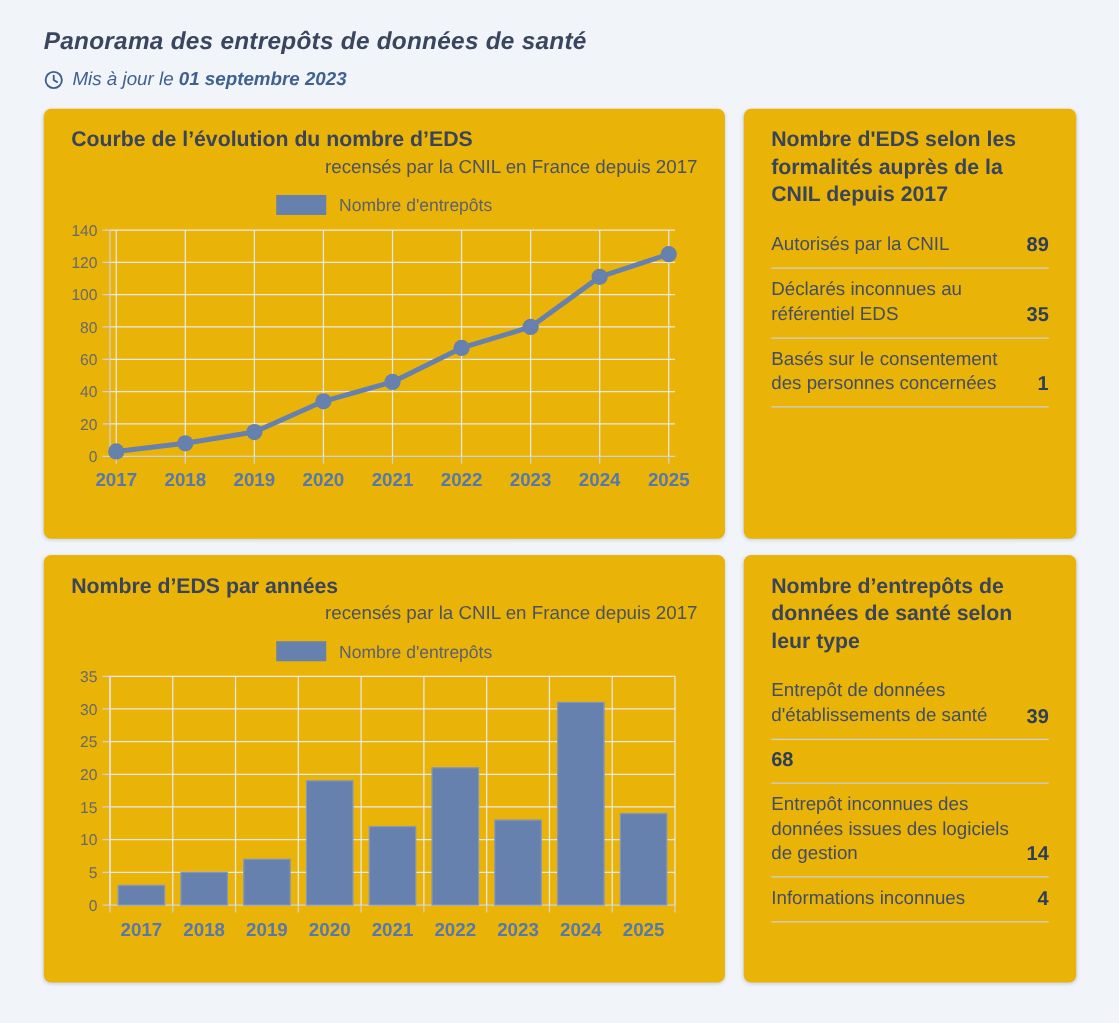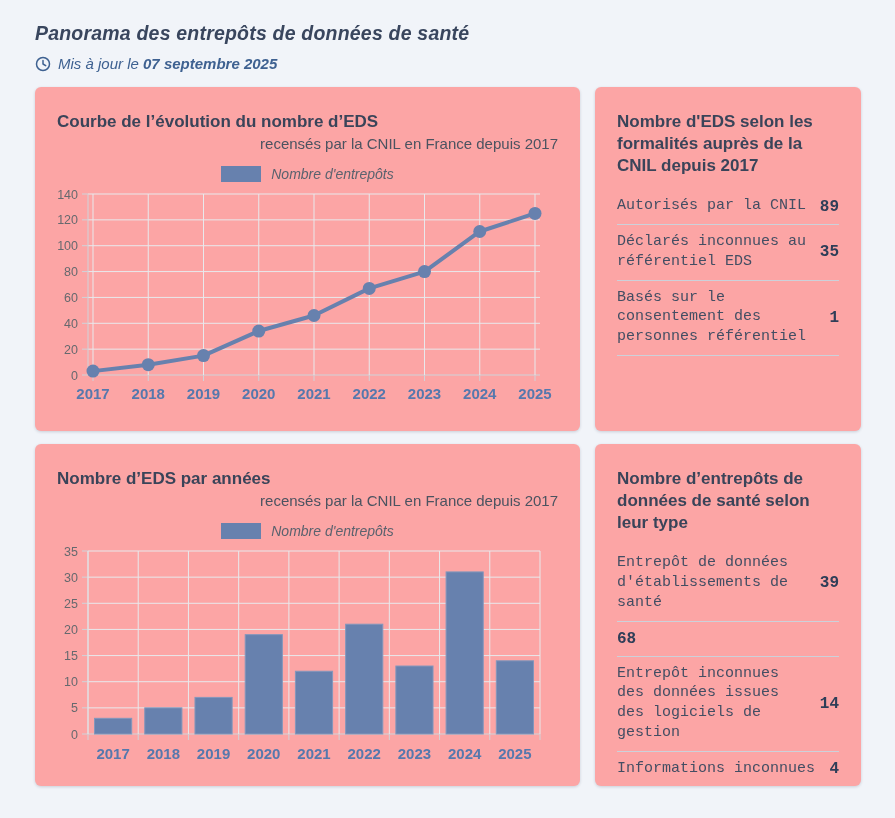--- a/index.html
+++ b/index.html
@@ -14,53 +14,53 @@
     margin:0 0 10px 0;
     font-size:19.5px;font-style:italic;font-weight:bold;
     color:#39465e;letter-spacing:.2px;
   }
   .updated{display:flex;align-items:center;gap:7px;
     color:#3e6191;font-style:italic;font-size:15px;margin-bottom:15px;}
   .updated strong{font-weight:bold;}
   .updated .clock{flex:0 0 auto;display:inline-flex;}
   .grid{display:grid;grid-template-columns:545px 266px;grid-template-rows:344px 342px;gap:13px 15px;}
   .card{
-    background:#fca5a5;border-radius:6px;
+    background:#eab308;border-radius:6px;
     box-shadow:0 1px 3px rgba(25,39,68,0.18);
-    padding:18px 22px;box-sizing:border-box;overflow:hidden;
+    padding:8px 22px;box-sizing:border-box;overflow:hidden;
   }
   .card-title{font-size:17px;font-weight:bold;color:#3a4459;line-height:1.3;margin:6px 0 2px;}
   .side-card .card-title{margin:6px 0 12px;}
   .card-subtitle{font-size:15px;color:#4b5360;margin:0 0 14px;text-align:right;}
-  .legend{display:flex;align-items:center;justify-content:center;gap:10px;margin:4px 0 6px;cursor:pointer;font-style:italic;}
+  .legend{display:flex;align-items:center;justify-content:center;gap:10px;margin:4px 0 6px;cursor:pointer;}
   .swatch{width:40px;height:16px;background:#6781ae;display:inline-block;}
   .legend-label{font-size:14px;color:#5b626e;}
   svg.chart{display:block;}
   svg.chart text{font-family:"Liberation Sans", sans-serif;}
-  .stat-row{display:flex;align-items:center;gap:12px;padding:7px 0 8px;border-bottom:1px solid #ccd1da;font-family:Liberation Mono, monospace;}
+  .stat-row{display:flex;align-items:flex-end;gap:12px;padding:7px 0 8px;border-bottom:1px solid #ccd1da;}
   .stat-label{flex:1;font-size:15px;color:#434e63;line-height:1.32;}
   .stat-value{font-size:16px;font-weight:bold;color:#2f3e58;white-space:nowrap;padding-top:1px;}
   .total-row{justify-content:flex-end;border-bottom:none;padding-top:9px;}
   .total-label{font-style:italic;font-size:15.5px;color:#4a5568;}
 </style>
 </head>
 <body>
 
 <div class="page">
 
   <h1 class="page-title">Panorama des entrepôts de données de santé</h1>
 
   <div class="updated">
     <span class="clock">
       <svg width="16" height="16" viewBox="0 0 16 16" fill="none">
         <circle cx="8" cy="8" r="6.5" stroke="#3e6191" stroke-width="1.5"></circle>
         <path d="M8 4.6 V8 L10.7 9.7" stroke="#3e6191" stroke-width="1.5" stroke-linecap="round" stroke-linejoin="round"></path>
       </svg>
     </span>
-    <span class="updated-text"><span>Mis à jour le </span><strong>07 septembre 2025</strong></span>
+    <span class="updated-text"><span>Mis à jour le </span><strong>01 septembre 2023</strong></span>
   </div>
 
   <div class="grid">
 
     <div class="card">
       <div class="card-title">Courbe de l’évolution du nombre d’EDS</div>
       <div class="card-subtitle">recensés par la CNIL en France depuis 2017</div>
       <div class="legend">
         <span class="swatch"></span>
         <span class="legend-label">Nombre d'entrepôts</span>
@@ -136,21 +136,21 @@
       <div class="stat-rows" id="formalities-rows">
           <div class="stat-row">
             <span class="stat-label">Autorisés par la CNIL</span>
             <span class="stat-value">89</span>
           </div>
           <div class="stat-row">
             <span class="stat-label">Déclarés inconnues au référentiel EDS</span>
             <span class="stat-value">35</span>
           </div>
           <div class="stat-row">
-            <span class="stat-label">Basés sur le consentement des personnes référentiel</span>
+            <span class="stat-label">Basés sur le consentement des personnes concernées</span>
             <span class="stat-value">1</span>
           </div>
         </div>
     </div>
 
     <div class="card">
       <div class="card-title">Nombre d’EDS par années</div>
       <div class="card-subtitle">recensés par la CNIL en France depuis 2017</div>
       <div class="legend">
         <span class="swatch"></span>

